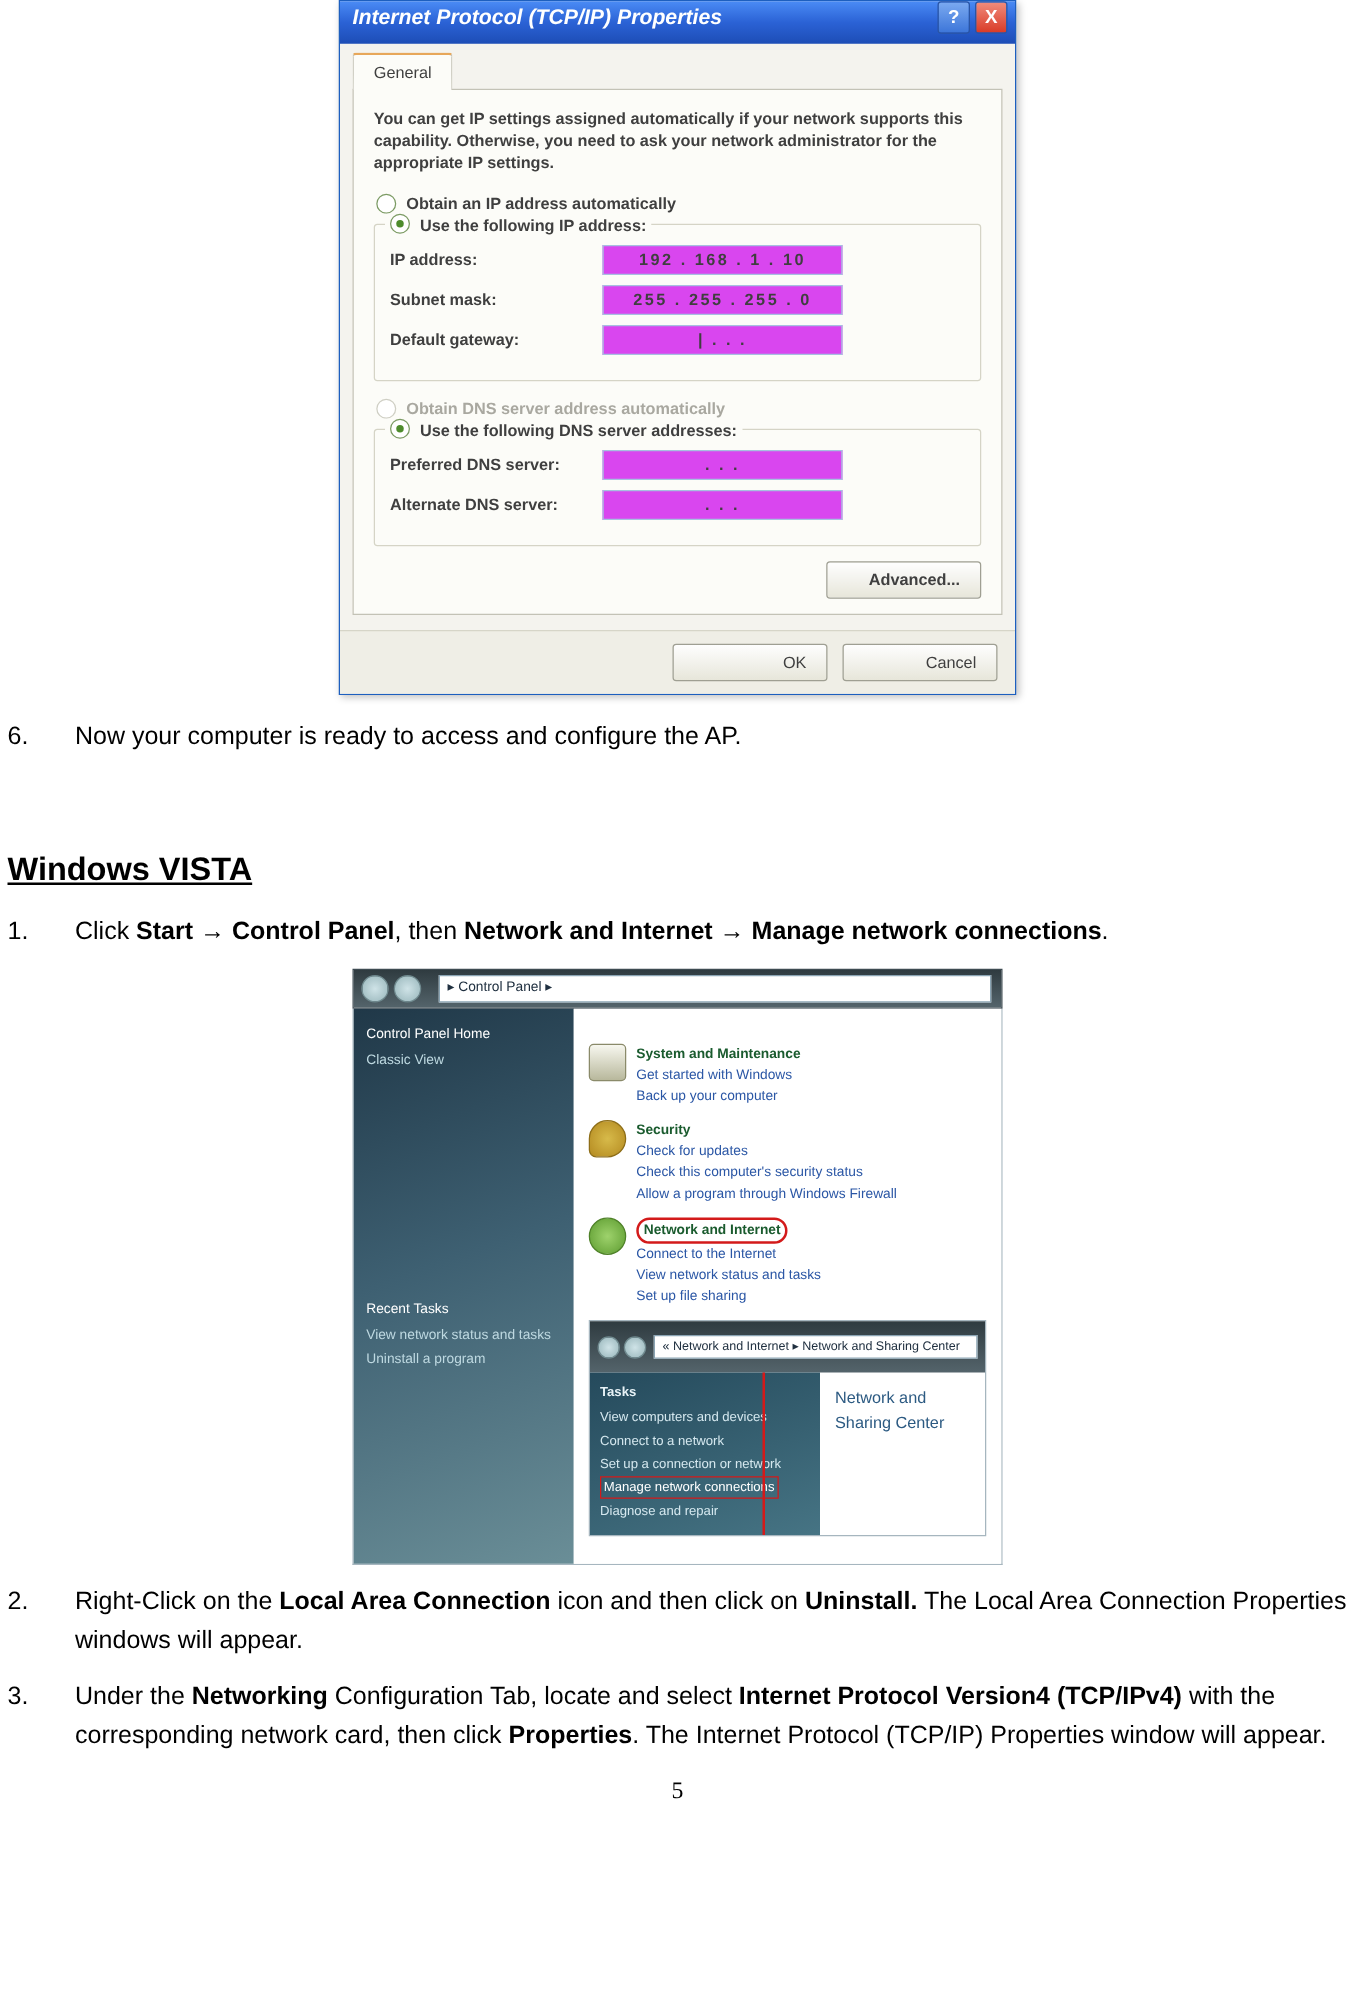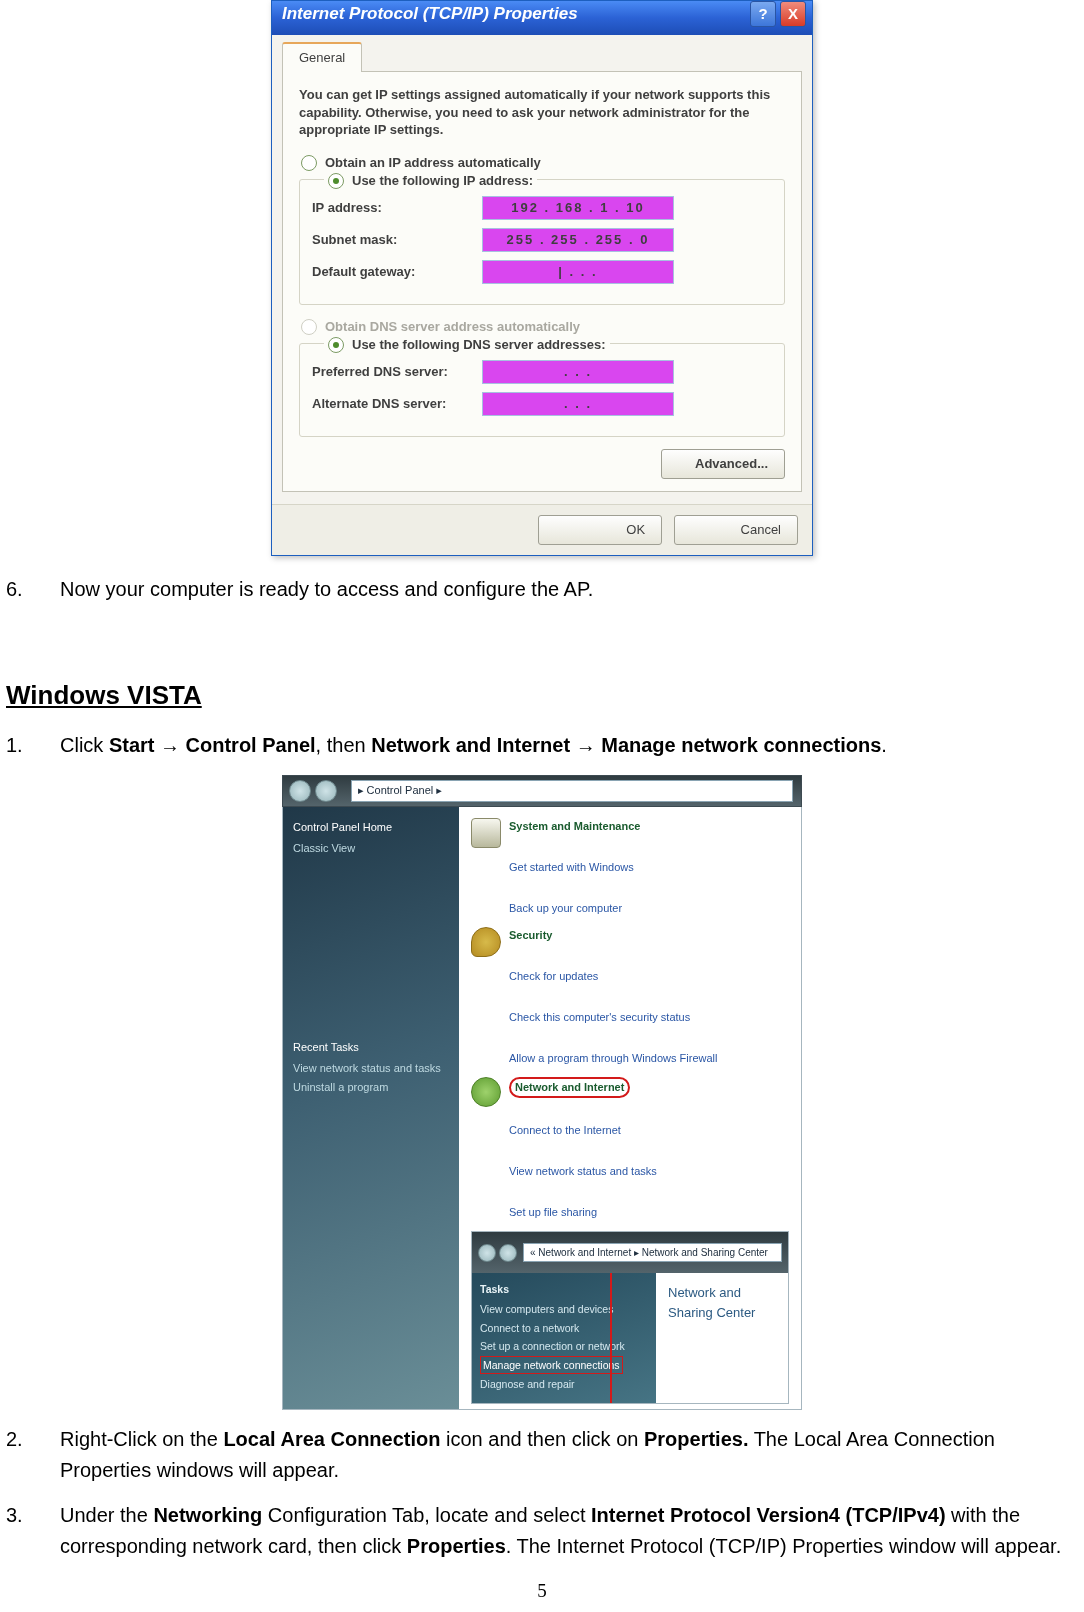--- a/index.html
+++ b/index.html
@@ -77,23 +77,23 @@
     content:""; width:6px; height:6px; background:#4e8c2d; border-radius:50%;
   }
   .xp-fieldset {
     border:1px solid #d5d4c6;
     border-radius:3px;
     padding: 8px 12px 12px 12px;
     margin-bottom: 12px;
     position: relative;
   }
   .xp-fieldset .legend {
-    position:absolute; top:-9px; left:24px;
+    position:absolute; top:-9px; left:8px;
     background:#fcfcf8; padding:0 4px;
-    display:flex; align-items:center; font-size:13px;
+    display:flex; font-size:13px;
   }
   .xp-field-row { display:flex; align-items:center; margin:8px 0; font-size:13px; }
   .xp-field-row .lbl { width: 170px; }
   .xp-ipbox {
     border:1px solid #a7c0e0; background:#d946ef;
     height:22px; width:190px;
     display:flex; align-items:center; justify-content:center;
     letter-spacing: 2px;
     font-size:13px;
   }
@@ -150,33 +150,33 @@
   .vista-side {
     width: 156px;
     background: linear-gradient(160deg,#203848,#3e6072 45%,#6a8e97);
     color:#e8f3f7;
     padding:12px 10px;
     min-height: 300px;
   }
   .vista-side .head { font-weight:normal; color:#fff; margin-bottom:4px; }
   .vista-side .link { color:#bed9e1; margin:2px 0; }
   .vista-content {
-    flex:1; background:#fff; padding: 5px 12px;
+    flex:1; background:#fff; padding: 22px 12px;
   }
   .vista-cat { display:flex; margin: 6px 0 10px 0; }
   .vista-ico {
     width:28px; height:28px; border-radius:4px;
     margin-right:8px; flex-shrink:0;
   }
   .ico-sys { background: linear-gradient(#f7f7ef,#b8b89c); border:1px solid #8a8a6a; }
   .ico-sec { background: radial-gradient(#d7ba4a,#b48a20); border:1px solid #8e6e18; border-radius:50% 50% 50% 6px; }
   .ico-net { background: radial-gradient(#9ed26c,#5c9b2f); border:1px solid #4e8128; border-radius:50%; }
   .vista-cat .tcol { font-size:11px; }
   .vista-cat .t  { color:#1a5b2e; font-weight:bold; }
-  .vista-cat .s  { color:#2a56a5;margin-top:24px; }
+  .vista-cat .s  { color:#2a56a5; }
   .circled {
     border:2px solid #d31a1a; border-radius:12px; padding:0 4px;
     display:inline-block;
   }
   .redline {
     width:2px; background:#d31a1a;
     position:absolute; left:138px; top:0; bottom:0;
   }
   .vista-sub {
     border:1px solid #a6b6bf; background:#fff; margin-top:8px;
@@ -368,21 +368,21 @@
         </div>
       </div>
 
     </div>
   </div>
 </div>
 
 <div class="doc-step">
   <div class="num">2.</div>
   <div class="txt">
-    <span>Right-Click on the </span><span class="b">Local Area Connection</span><span> icon and then click on </span><span class="b">Properties.</span><span> The Local Area Connection Properties windows will appear.</span>
+    <span>Right-Click on the </span><span class="b">Local Area Connection</span><span> icon and then click on </span><span class="b">Uninstall.</span><span> The Local Area Connection Properties windows will appear.</span>
   </div>
 </div>
 
 <div class="doc-step">
   <div class="num">3.</div>
   <div class="txt">
     <span>Under the </span><span class="b">Networking</span><span> Configuration Tab, locate and select </span><span class="b">Internet Protocol Version4 (TCP/IPv4)</span><span> with the corresponding network card, then click </span><span class="b">Properties</span><span>. The Internet Protocol (TCP/IP) Properties window will appear.</span>
   </div>
 </div>
 

